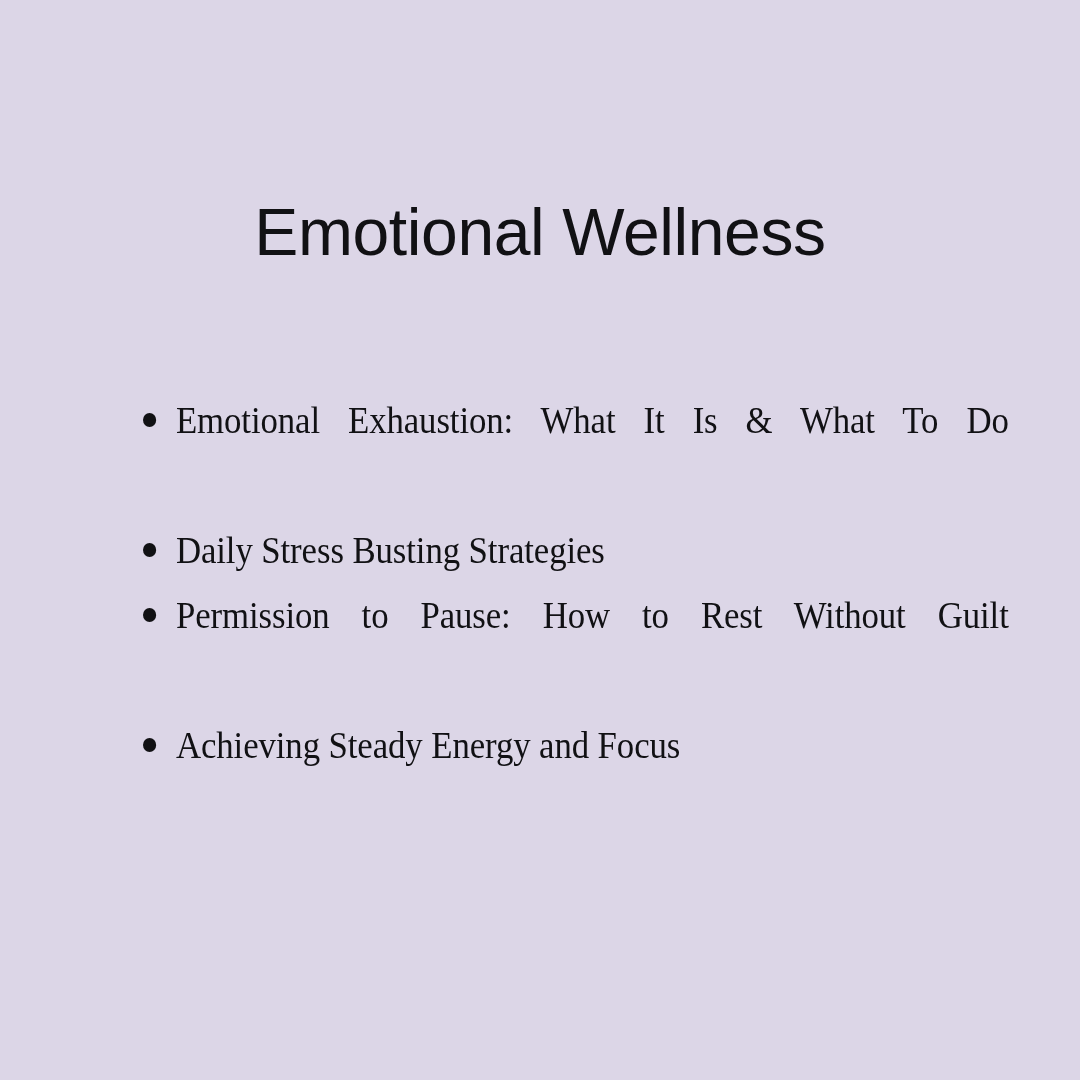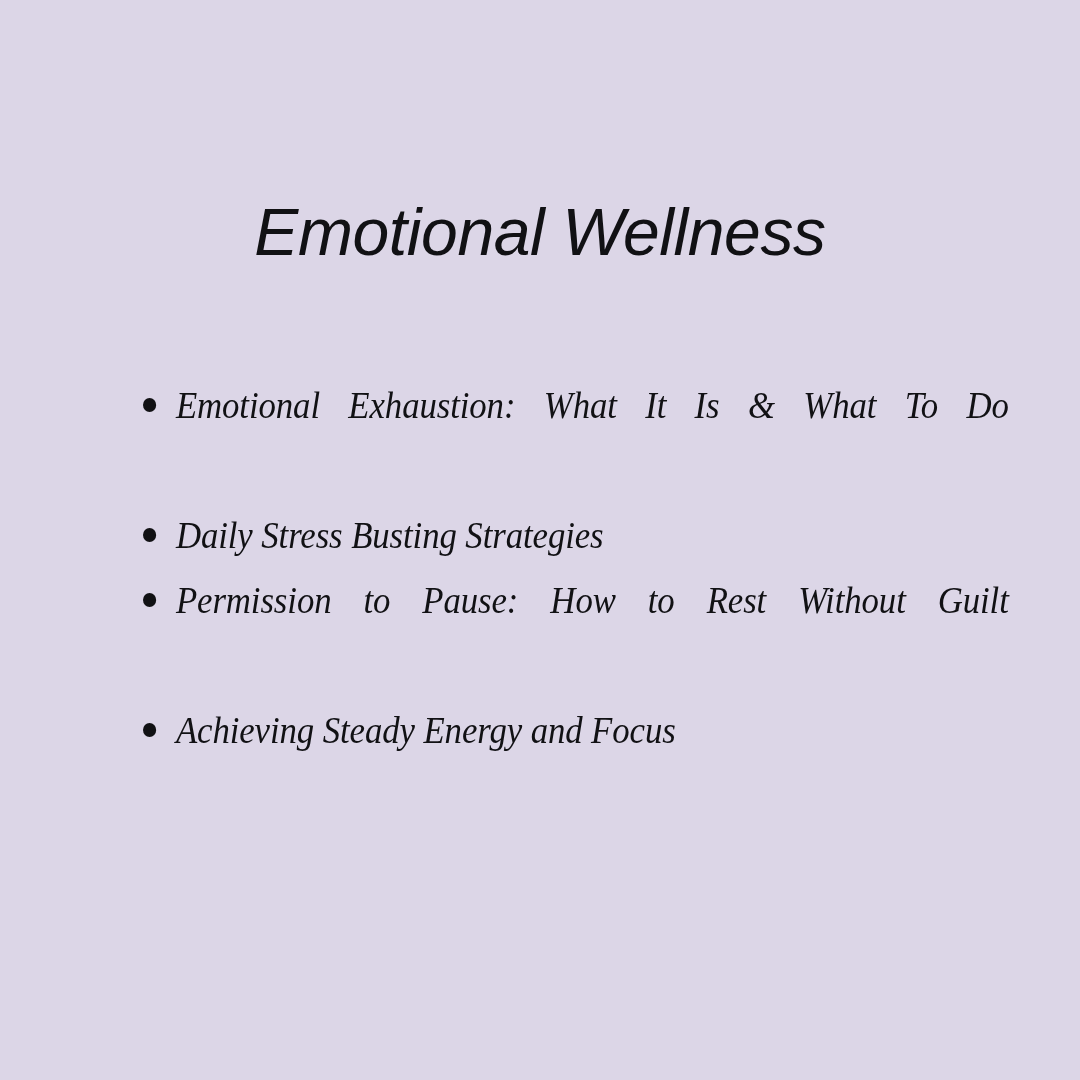--- a/index.html
+++ b/index.html
@@ -16,21 +16,20 @@
     font-family: "Liberation Sans", sans-serif;
     -webkit-font-smoothing: antialiased;
   }
 
   .slide {
     position: relative;
     width: 1080px;
     height: 1080px;
     background: #dcd6e7;
     box-sizing: border-box;
-    font-style: italic;
   }
 
   
   .title-wrap {
     position: absolute;
     left: 0;
     top: 196px;
     width: 1080px;
     text-align: center;
   }
@@ -46,21 +45,21 @@
     color: #111114;
     white-space: nowrap;
     transform: scaleX(0.985);
     transform-origin: center;
   }
 
   
   .bullet-list {
     position: absolute;
     left: 143px;
-    top: 373px;
+    top: 388px;
     width: 832px;
     margin: 0;
     padding: 0;
     list-style: none;
   }
 
   .bullet-item {
     position: relative;
     padding-left: 35px;
     margin: 0 0 0 0;

